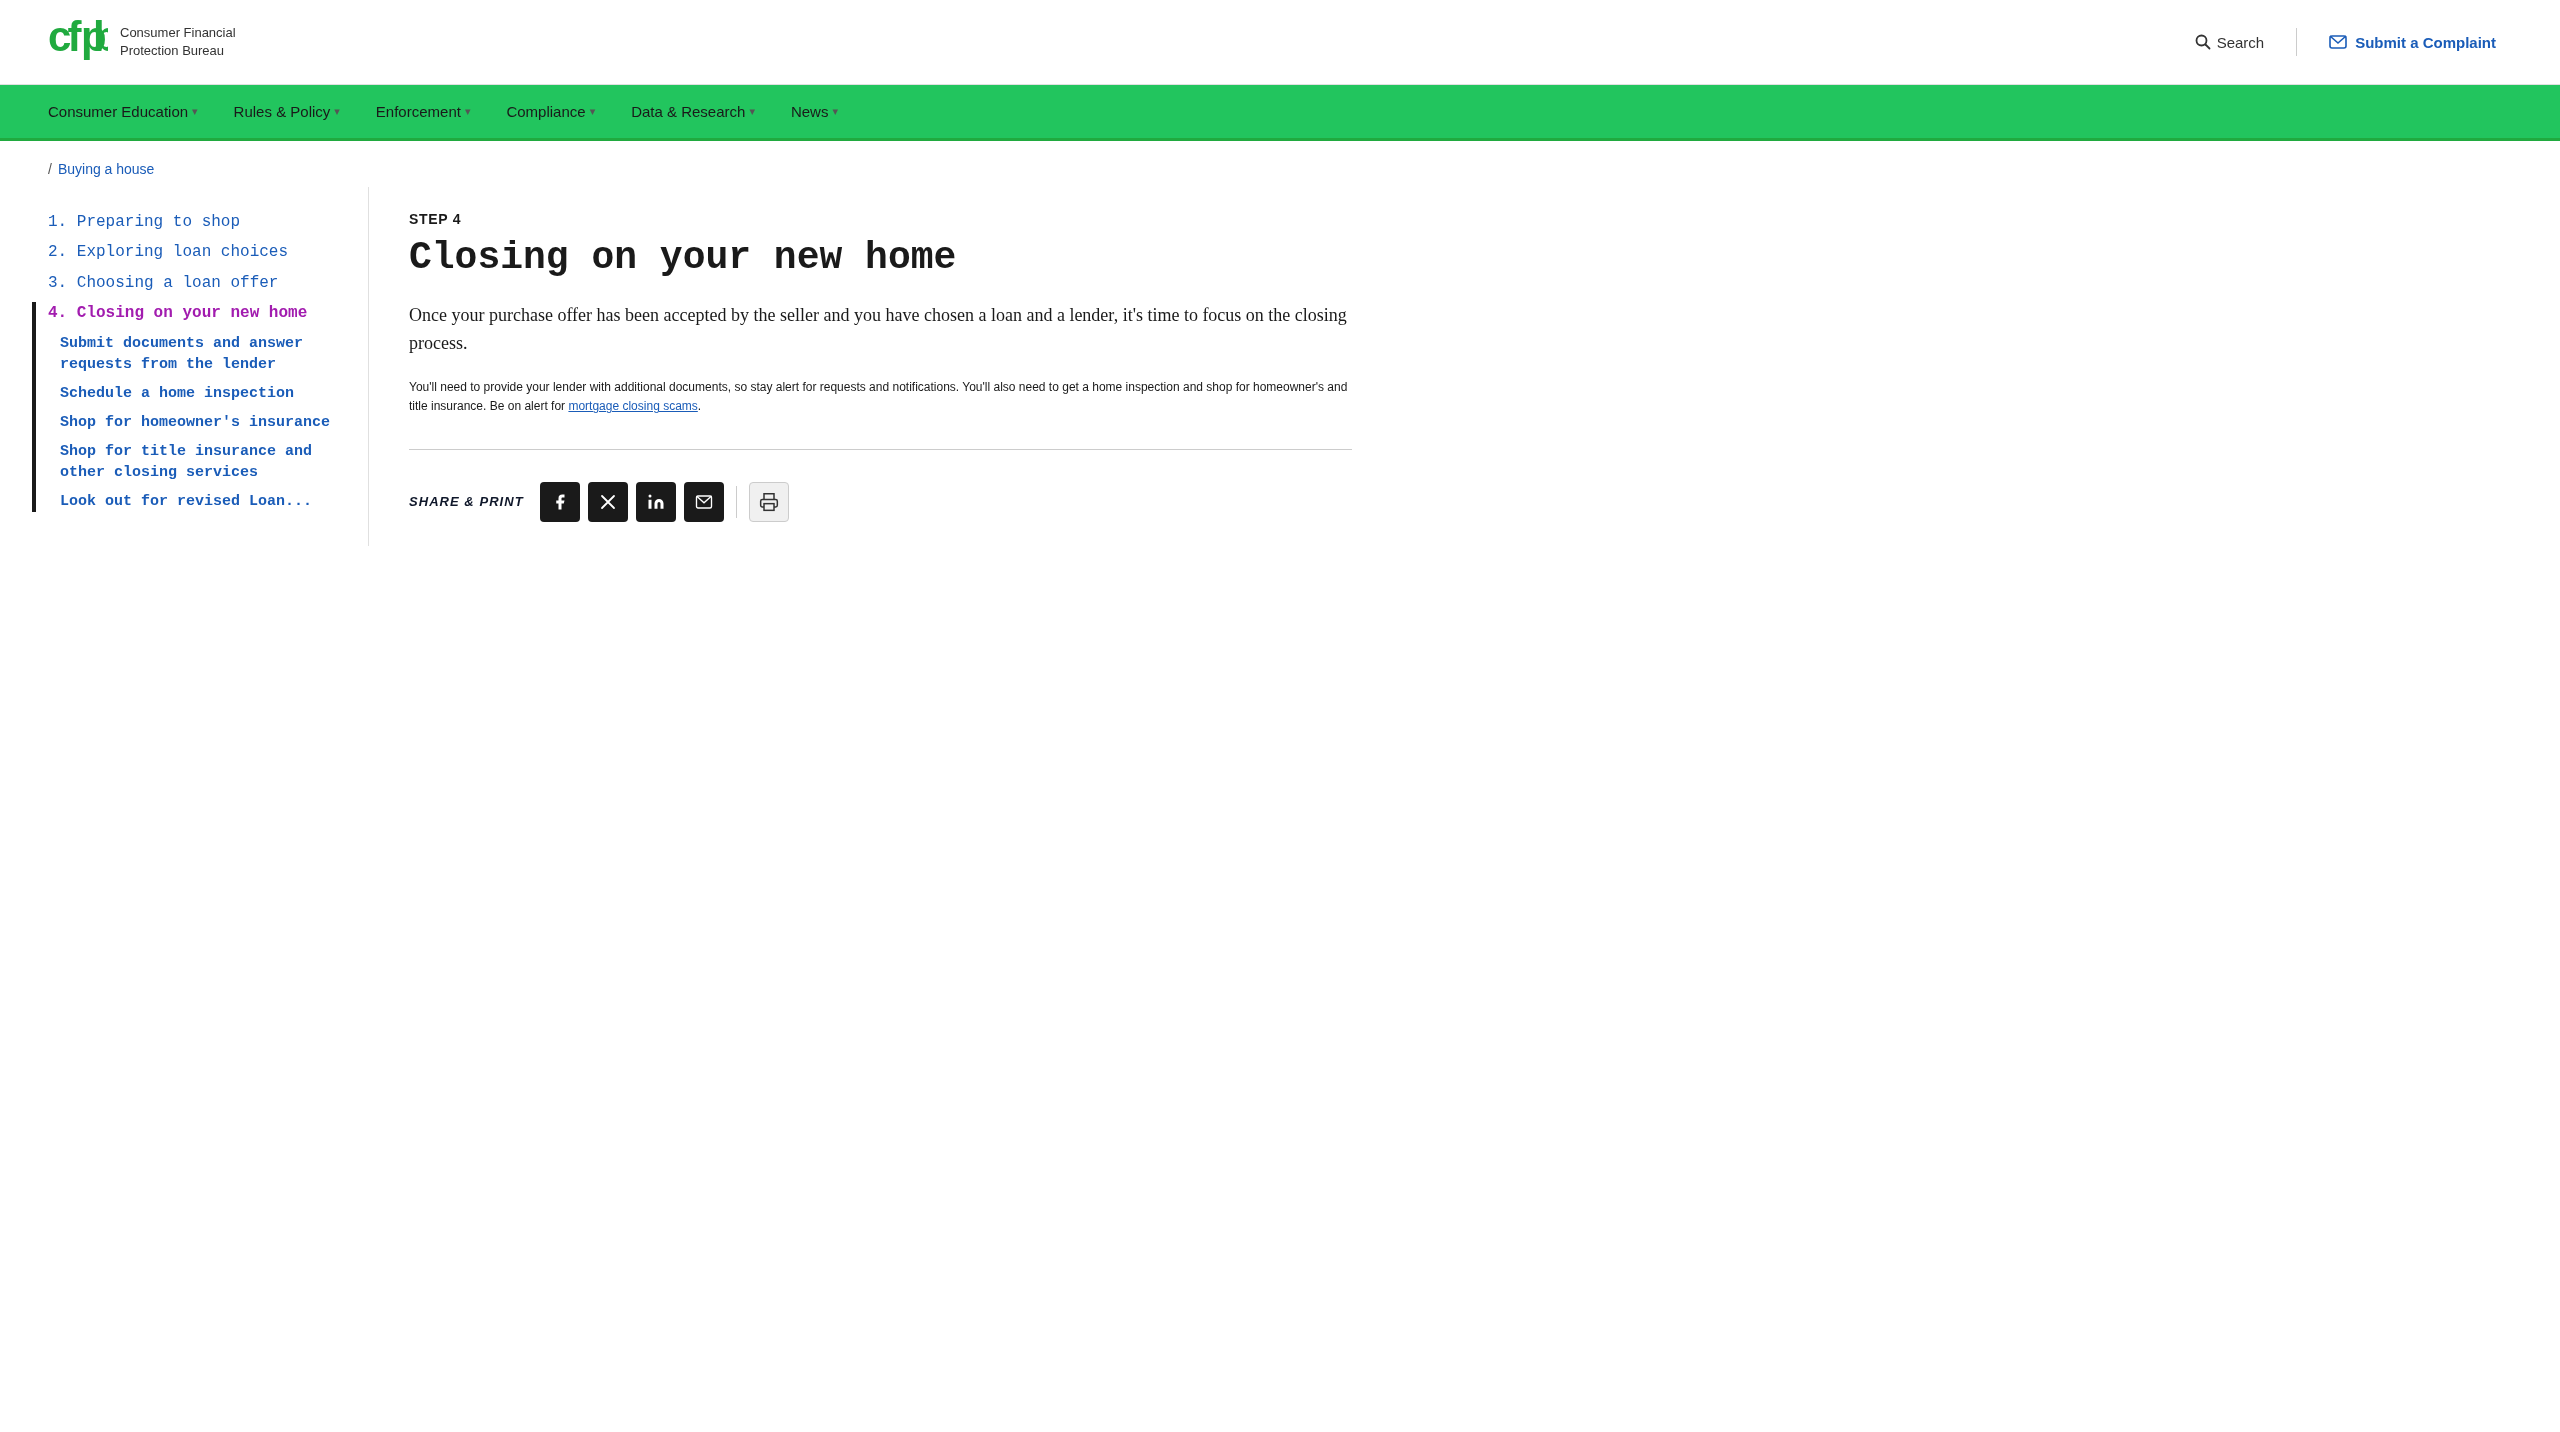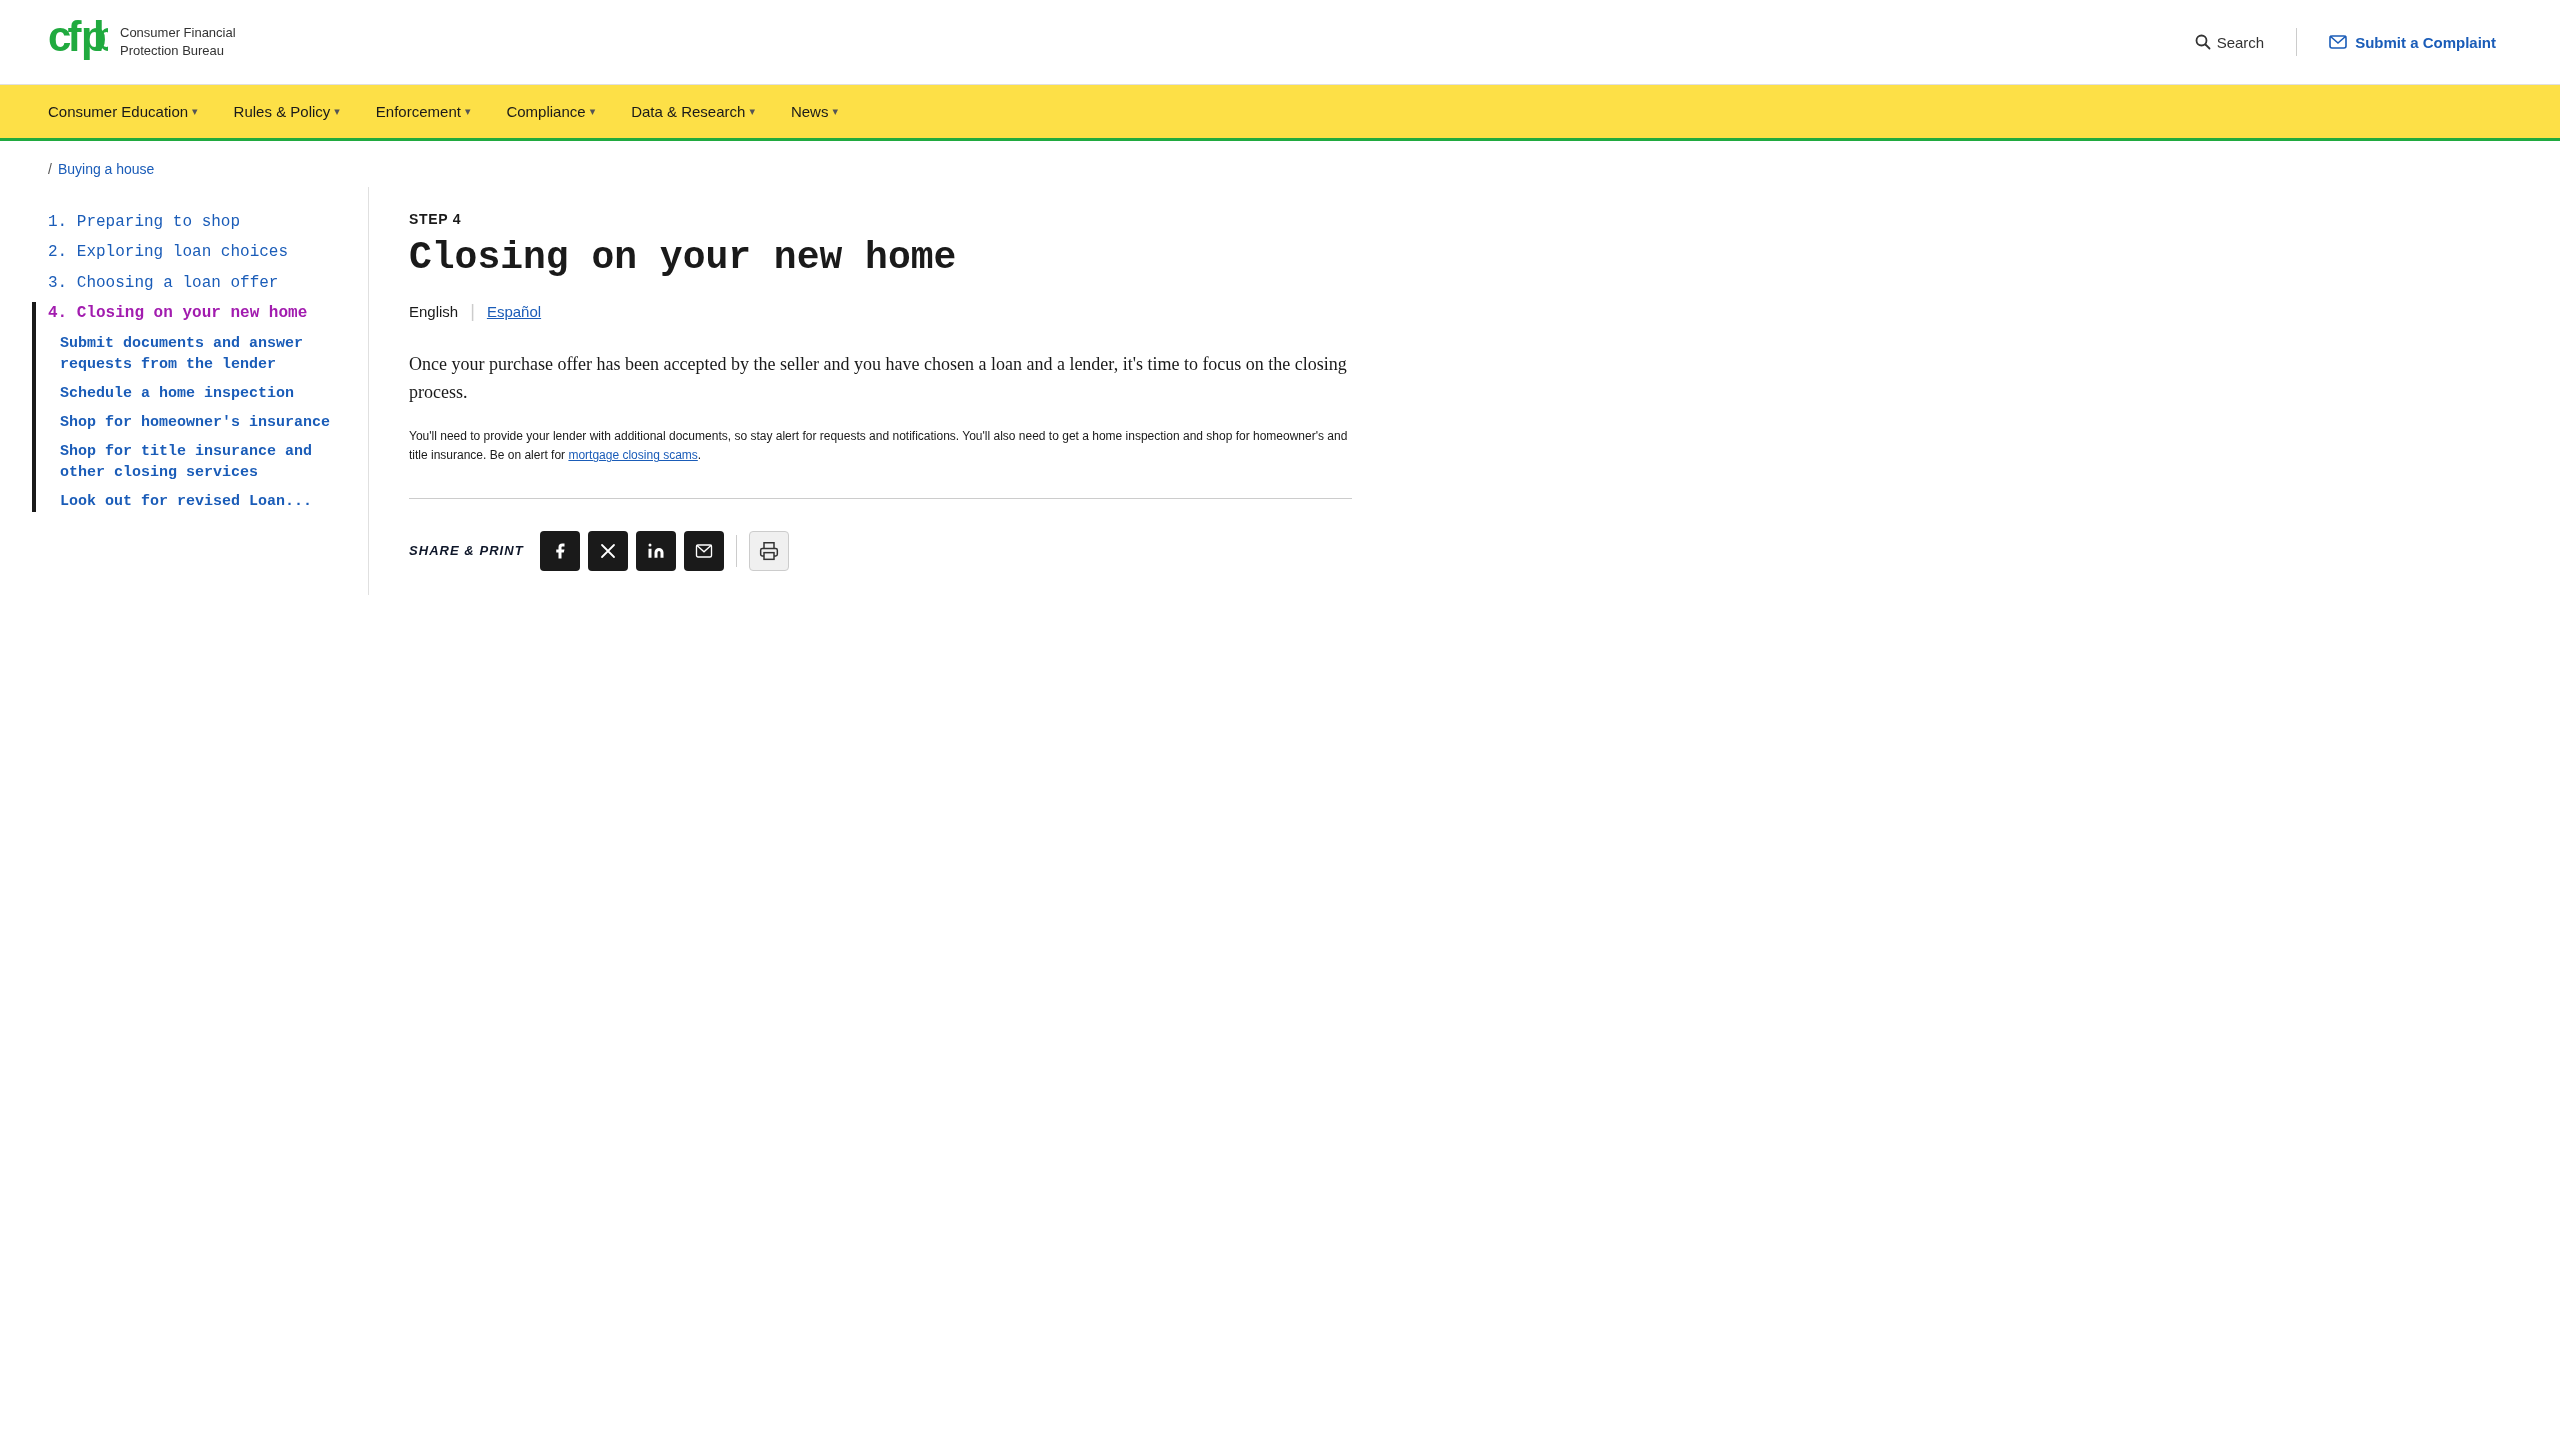--- a/index.html
+++ b/index.html
@@ -61,21 +61,21 @@
       color: #1a5cb8;
       cursor: pointer;
       font-weight: 600;
       padding: 8px 16px;
     }
 
     
     .nav-bar {
       border-bottom: 3px solid #20aa3f;
       padding: 0 48px;
-      background: #fde047;
+      background: #22c55e;
     }
     .nav-list {
       display: flex;
       list-style: none;
       gap: 0;
     }
     .nav-item {
       padding: 18px 28px 18px 0;
       margin-right: 8px;
       font-family: Arial, sans-serif;
@@ -392,25 +392,20 @@
           <a class="sidebar-sub-link" href="#">Look out for revised Loan...</a>
         </div>
       </div>
     </div>
   </aside>
 
   <main class="content">
     <p class="step-label">STEP 4</p>
     <h1 class="page-title">Closing on your new home</h1>
 
-    <div class="language-bar">
-      <span class="lang-current">English</span>
-      <span class="lang-divider-v">|</span>
-      <a class="lang-other" href="#">Español</a>
-    </div>
 
     <p class="intro-text">Once your purchase offer has been accepted by the seller and you have chosen a loan and a lender, it's time to focus on the closing process.</p>
 
     <p class="body-text">
       <span>You'll need to provide your lender with additional documents, so stay alert for requests and notifications. You'll also need to get a home inspection and shop for homeowner's and title insurance. Be on alert for </span><a class="inline-link" href="#">mortgage closing scams</a><span>.</span>
     </p>
 
     <hr class="content-divider">
 
     <div class="share-section">

